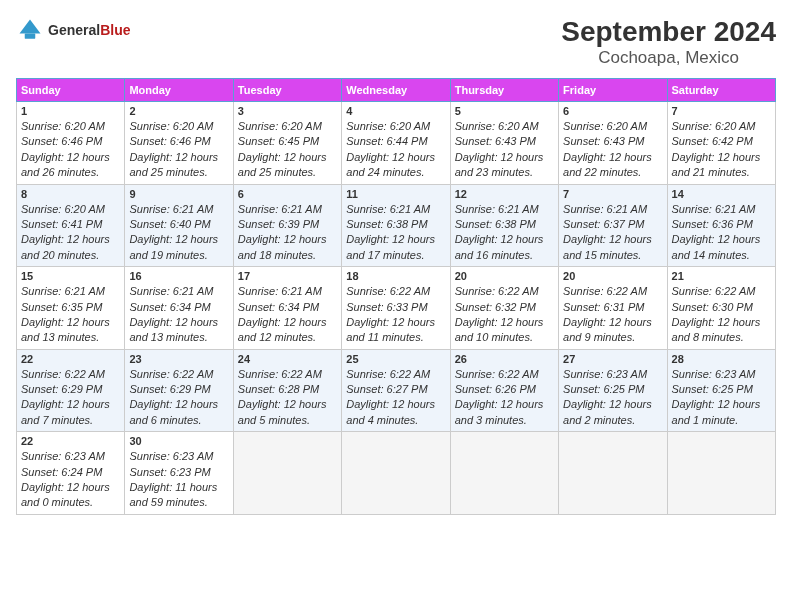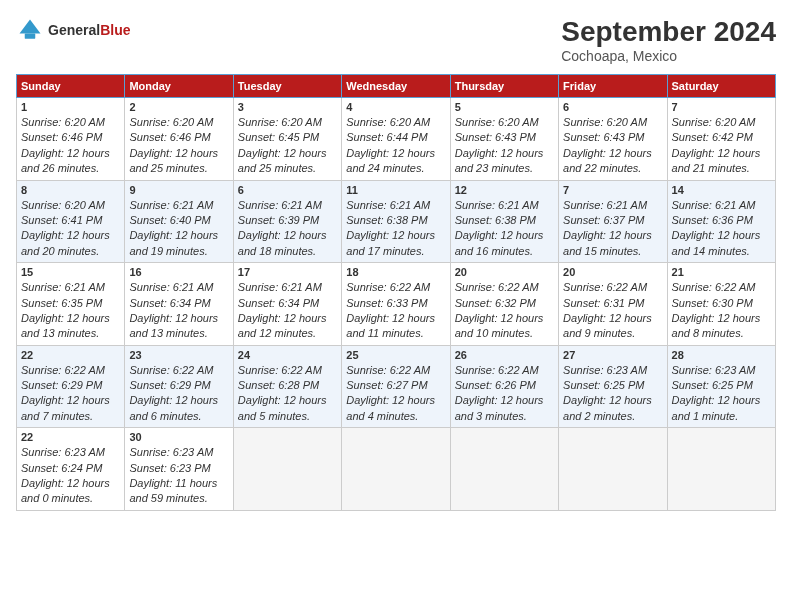--- a/index.html
+++ b/index.html
@@ -32,38 +32,38 @@
       font-weight: bold;
       color: #333;
       line-height: 1.2;
     }
     .logo-blue { color: #b91c1c; }
     .logo-icon {
       width: 28px;
       height: 28px;
     }
     .title-section {
-      text-align: left;
+      text-align: center;
     }
     .month-title {
       font-size: 28px;
       font-weight: bold;
       color: #333;
     }
     .location {
-      font-size: 14px;
+      font-size: 17px;
       color: #555;
     }
     table {
       width: 100%;
       border-collapse: collapse;
       table-layout: fixed;
     }
     th {
-      background-color: #b91c1c;
+      background-color: #d946ef;
       color: #fff;
       font-size: 11px;
       font-weight: bold;
       padding: 5px 4px;
       text-align: left;
       border: 1px solid #5a9fd4;
     }
     td {
       border: 1px solid #ccc;
       vertical-align: top;

